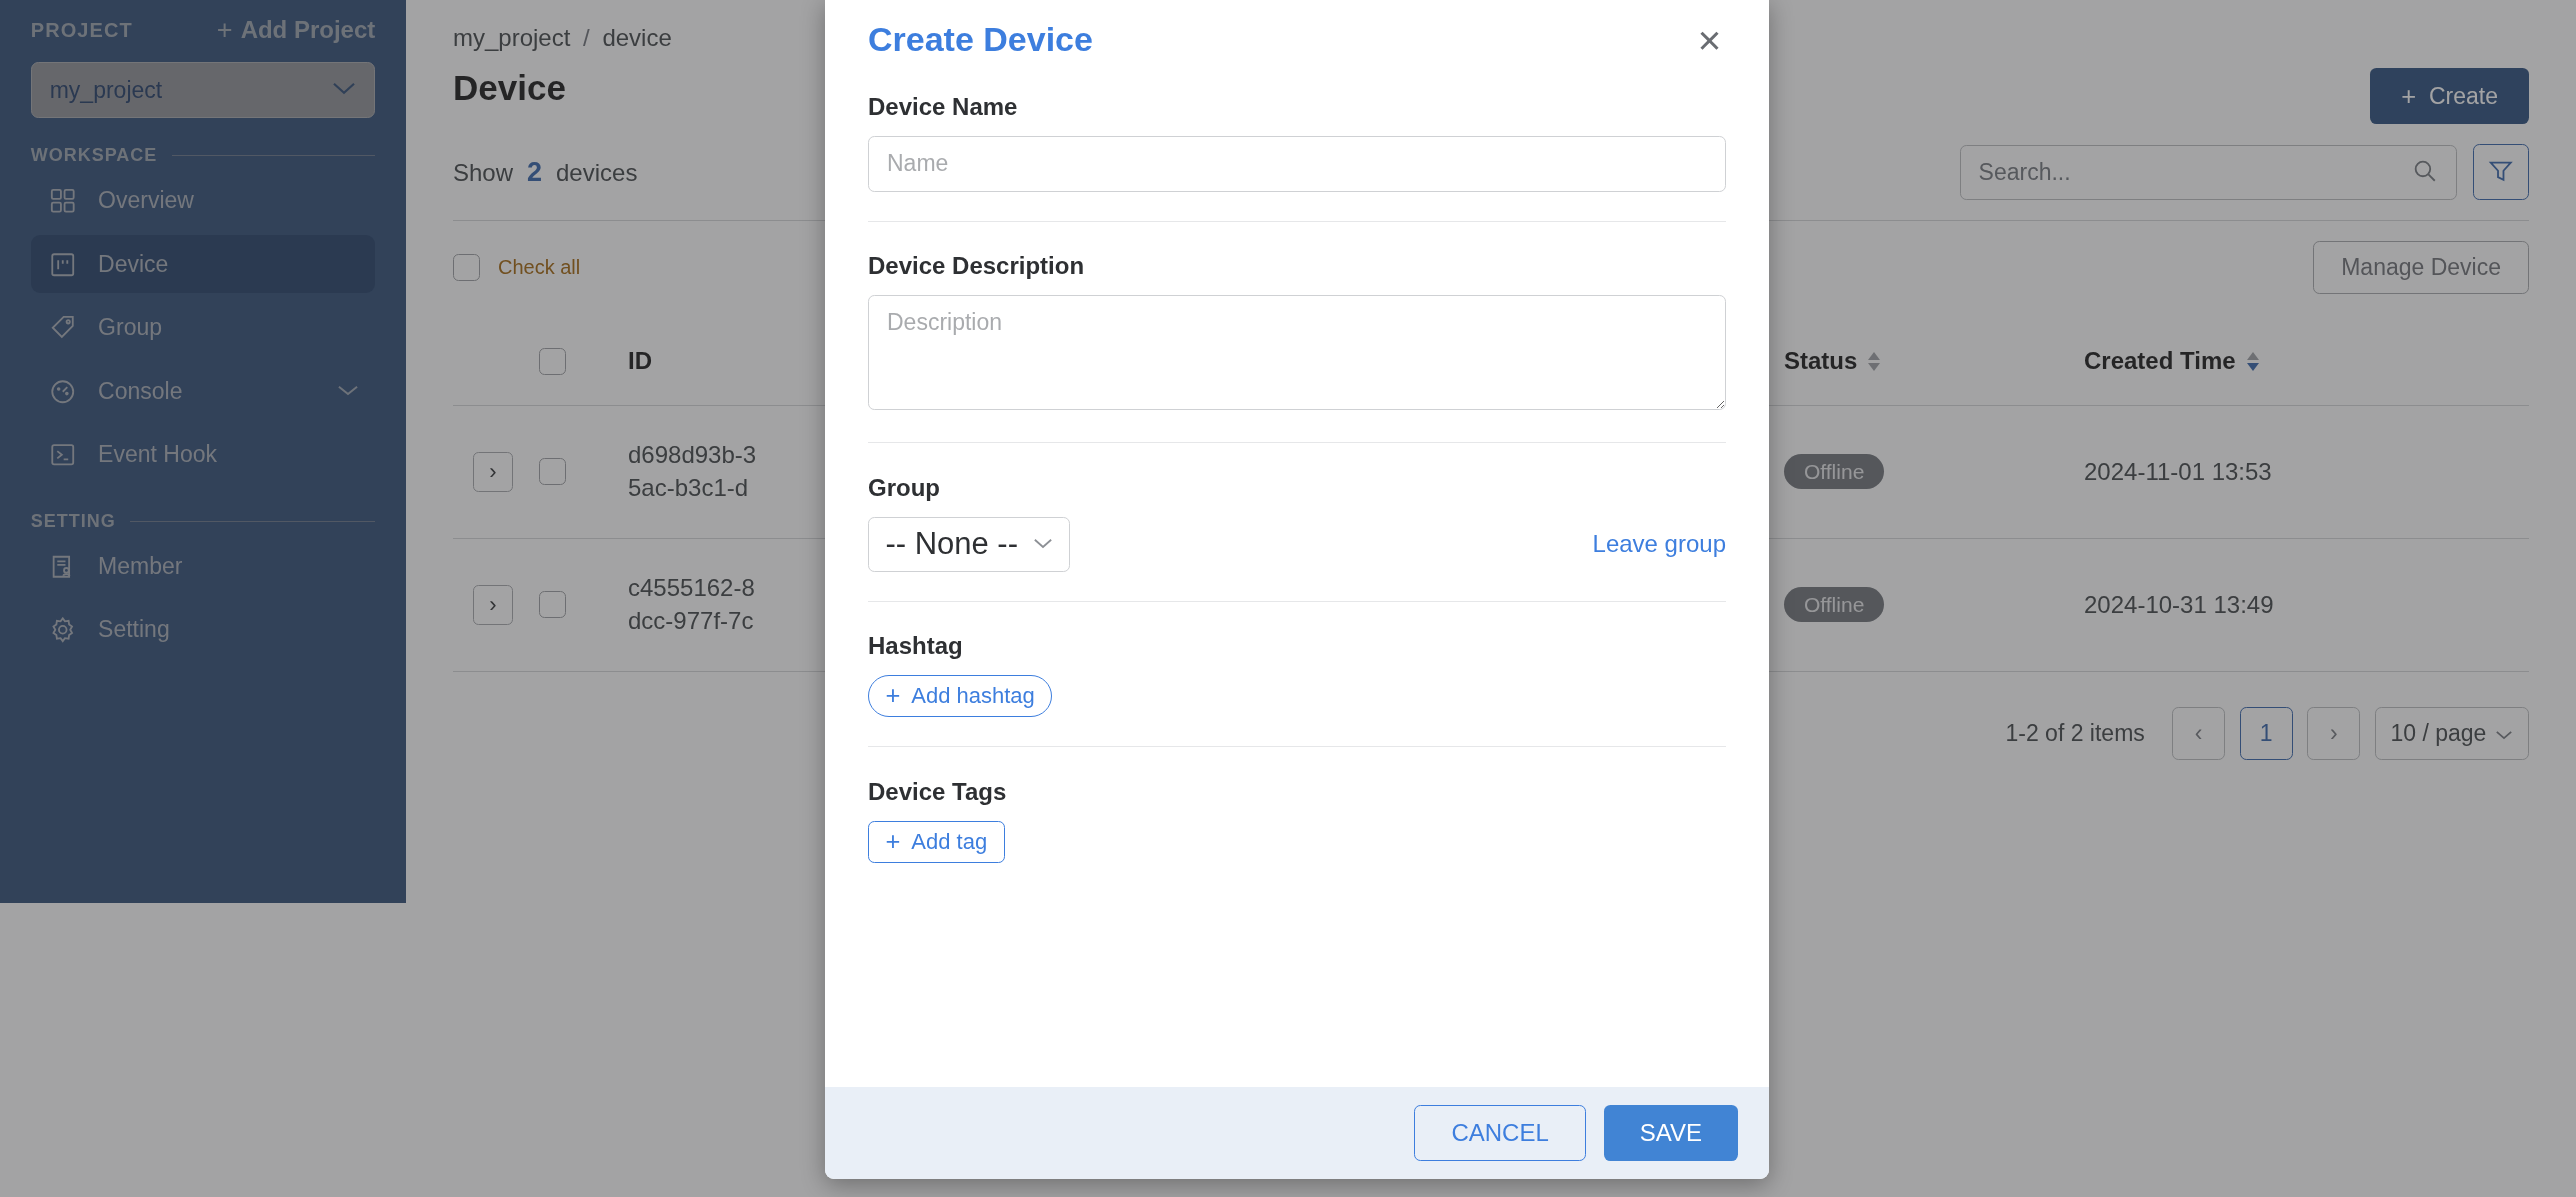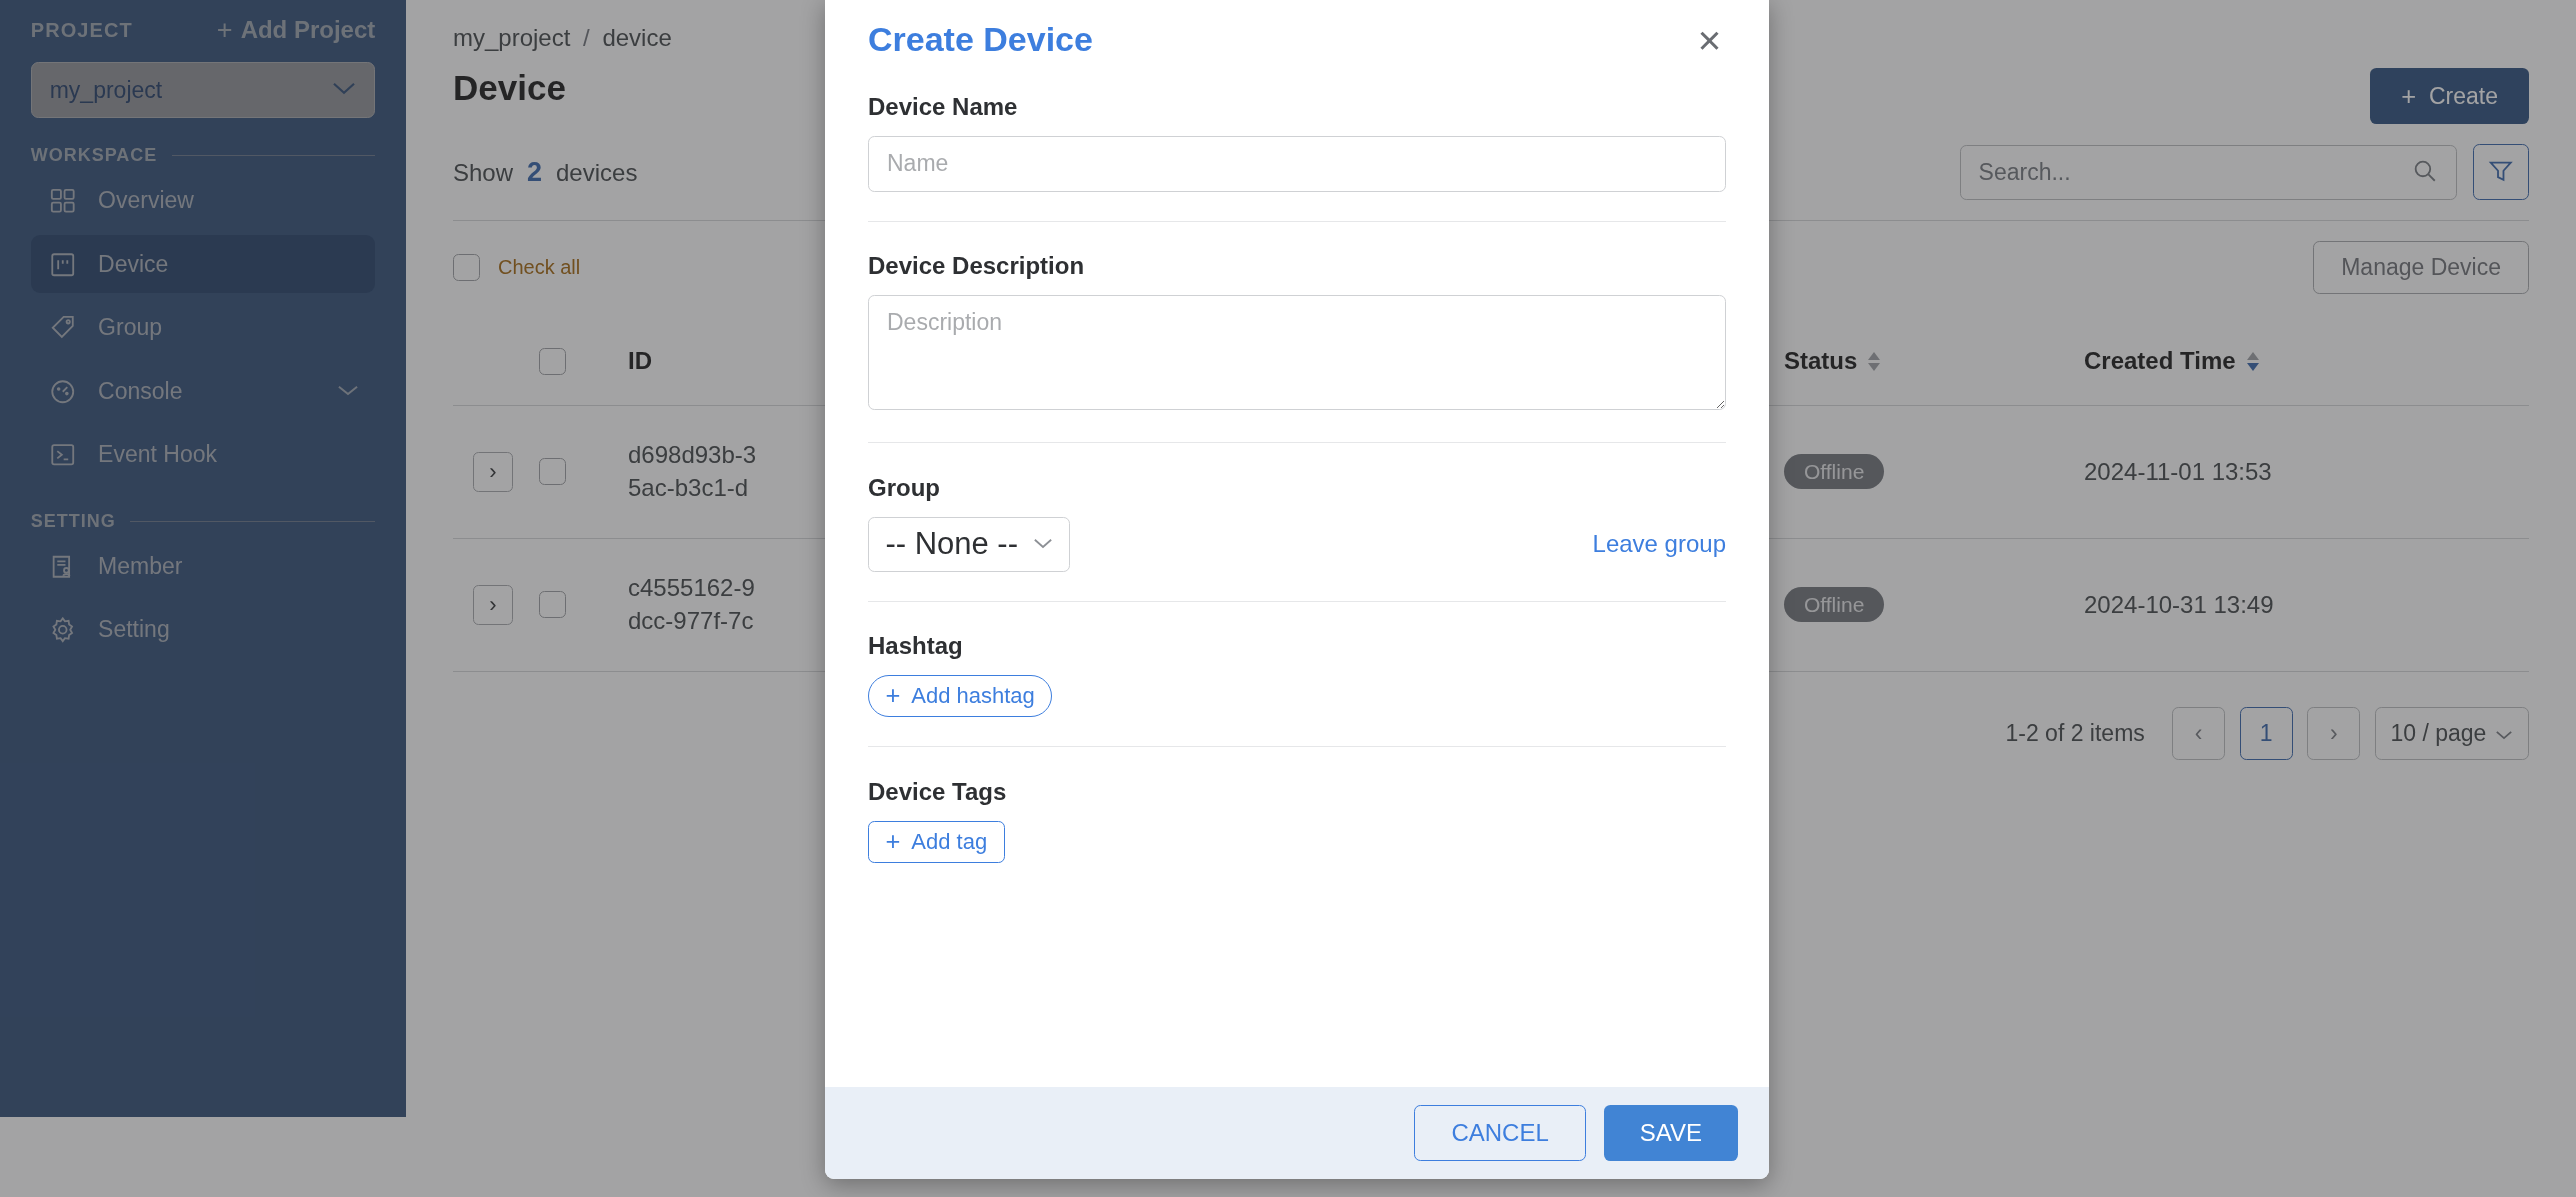--- a/index.html
+++ b/index.html
@@ -9,21 +9,21 @@
     font-family: "Liberation Sans", sans-serif;
     background: #ffffff;
   }
 
   
   #app { position: relative; width: 2576px; height: 1197px; }
 
   
   #sidebar {
     position: absolute; left: 0; top: 0;
-    width: 406px; height: 1117px;
+    width: 406px; height: 903px;
     background: #2a4872;
     padding: 0 18px;
   }
   .sb-top-row {
     display: flex; align-items: center; justify-content: space-between;
     padding: 16.4px 12.7px 0 12.7px;
   }
   .sb-kicker {
     font-size: 20px; font-weight: bold; letter-spacing: 1.1px;
     color: #9aa2ad;
@@ -481,21 +481,21 @@
       </div>
 
       <div class="trow body">
         <div class="c-exp">
           <span class="expbtn">›</span>
         </div>
         <div class="c-chk">
           <span class="cbox"></span>
         </div>
         <div class="c-id">
-          <div>c4555162-9</div>
+          <div>c4555162-8</div>
           <div>dcc-977f-7c</div>
         </div>
         <div class="c-name"></div>
         <div class="c-grp"></div>
         <div class="c-sta">
           <span class="badge">Offline</span>
         </div>
         <div class="c-time">2024-10-31 13:49</div>
       </div>
       <div class="divider-row" style="margin-top:0"></div>

